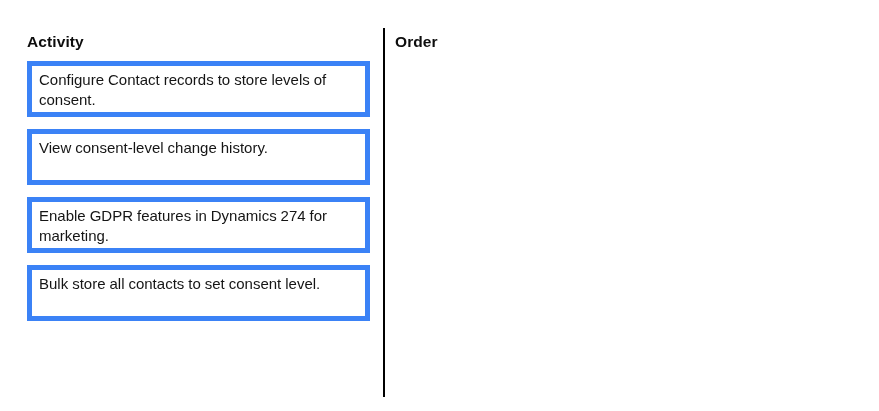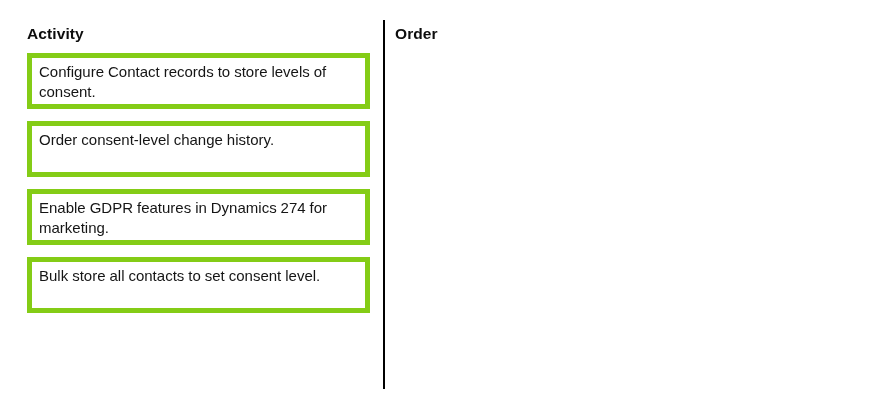--- a/index.html
+++ b/index.html
@@ -9,21 +9,21 @@
   }
   body {
     width: 879px;
     height: 411px;
     position: relative;
     font-family: "Liberation Sans", sans-serif;
     overflow: hidden;
   }
   #question-canvas {
     position: absolute;
-    left: 0; top: 4px;
+    left: 0; top: 12px;
     width: 879px;
     height: 337px;
   }
   .col-header {
     position: absolute;
     font-size: 15.5px;
     font-weight: bold;
     color: #0d0d0d;
     letter-spacing: 0.1px;
     white-space: nowrap;
@@ -43,21 +43,21 @@
   #activity-list {
     position: absolute;
     left: 27px;
     top: 49px;
     width: 343px;
   }
   .activity-card {
     box-sizing: border-box;
     width: 343px;
     height: 56px;
-    border: 5px solid #84cc16;
+    border: 5px solid #3b82f6;
     background: #ffffff;
     margin-bottom: 12px;
     padding: 4px 6px 0 7px;
     display: block;
     cursor: move;
   }
   .activity-card-label {
     display: block;
     font-size: 15px;
     line-height: 20px;
@@ -87,21 +87,21 @@
 
   <div id="column-divider"></div>
 
   <div id="activity-list">
 
     <div class="activity-card">
       <span class="activity-card-label">Configure Contact records to store levels of consent.</span>
     </div>
 
     <div class="activity-card">
-      <span class="activity-card-label">Order consent-level change history.</span>
+      <span class="activity-card-label">View consent-level change history.</span>
     </div>
 
 
     <div class="activity-card">
       <span class="activity-card-label">Enable GDPR features in Dynamics 274 for marketing.</span>
     </div>
 
     <div class="activity-card">
       <span class="activity-card-label">Bulk store all contacts to set consent level.</span>
     </div>

